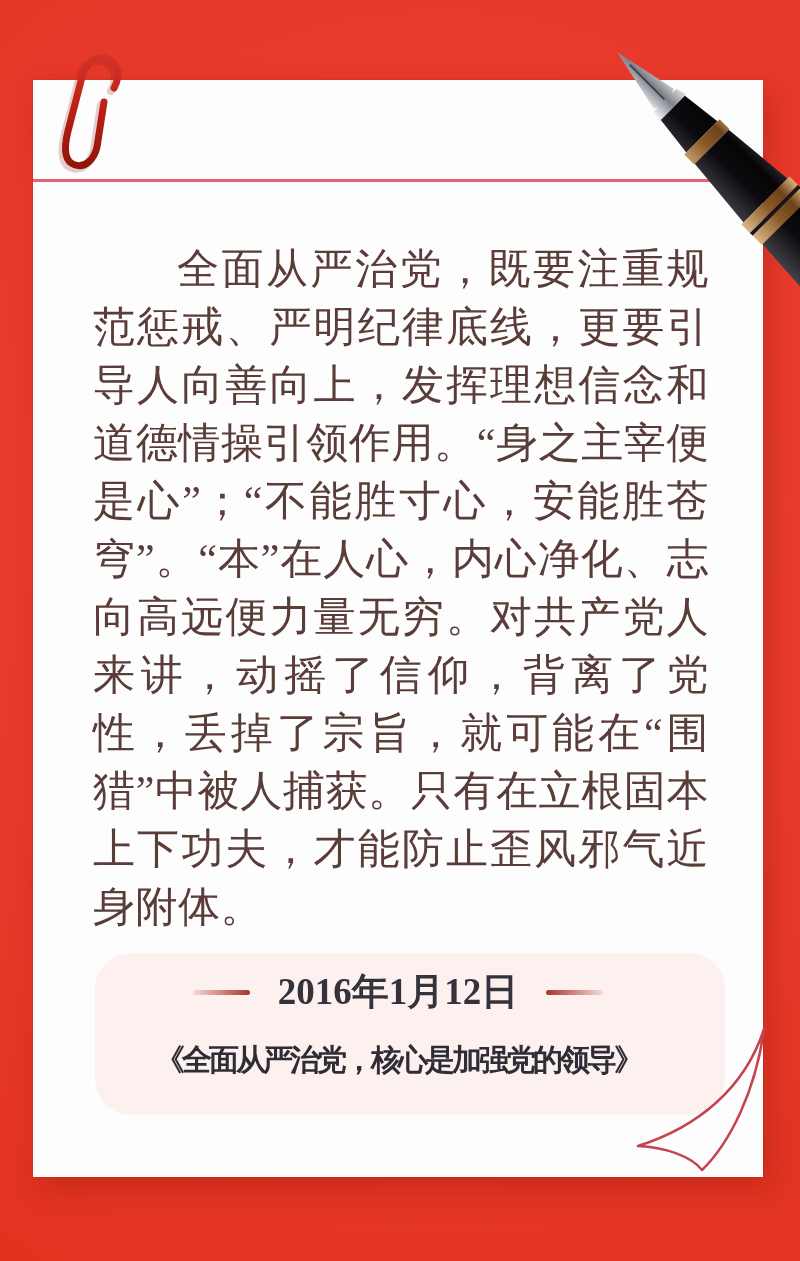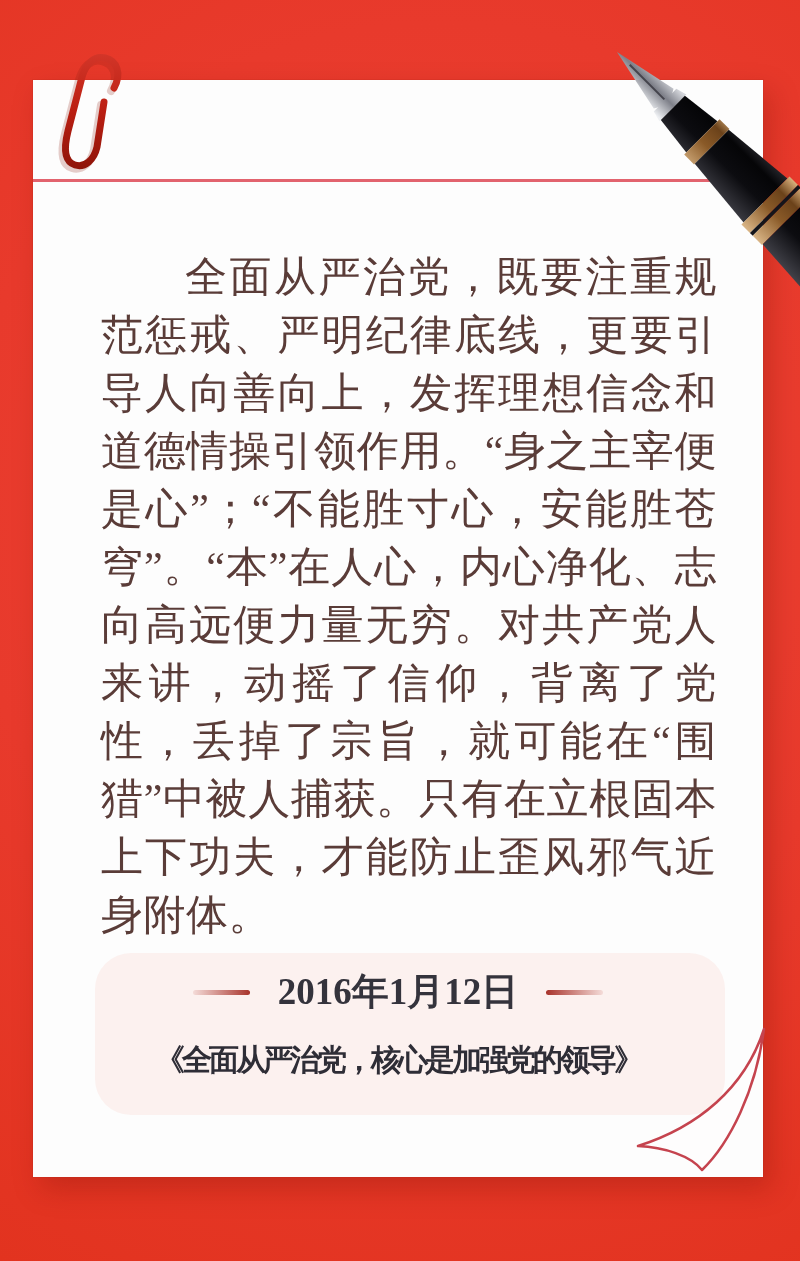--- a/index.html
+++ b/index.html
@@ -12,21 +12,21 @@
   .paper{
     position:absolute;left:33px;top:80px;width:730px;height:1097px;
     background:#fdfdfd;
     box-shadow:0 0 0 1px rgba(180,40,30,.18), 8px 12px 26px rgba(130,15,8,.30);
   }
   .top-rule{
     position:absolute;left:0;top:99px;width:730px;height:3px;
     background:#e2636e;
   }
   .quote-body{
-    position:absolute;left:60px;top:160px;width:616px;margin:8px;
+    position:absolute;left:60px;top:160px;width:616px;margin:0;
     font-size:42px;line-height:58px;color:#5a3c38;
     text-align:justify;text-justify:inter-character;text-indent:84px;
     letter-spacing:.5px;
   }
   .attrib-band{
     position:absolute;left:62px;top:873px;width:630px;height:162px;
     background:#fcf1ef;border-radius:36px;
   }
   .date-row{
     position:absolute;left:0;top:890px;width:730px;height:44px;

